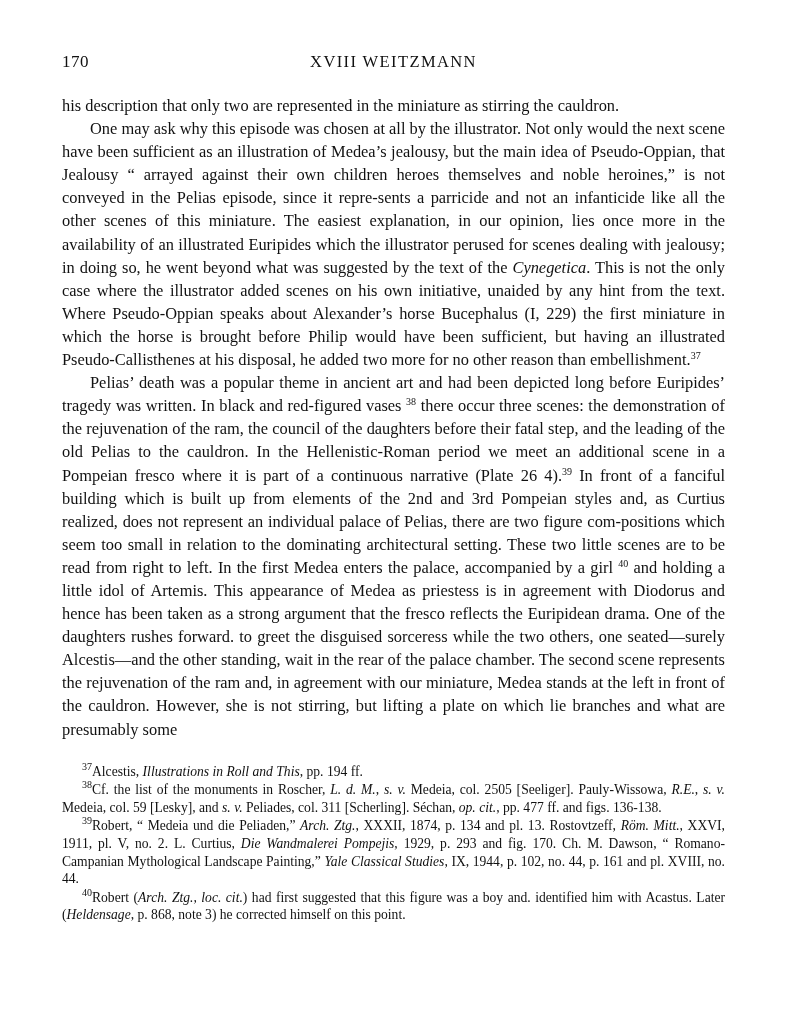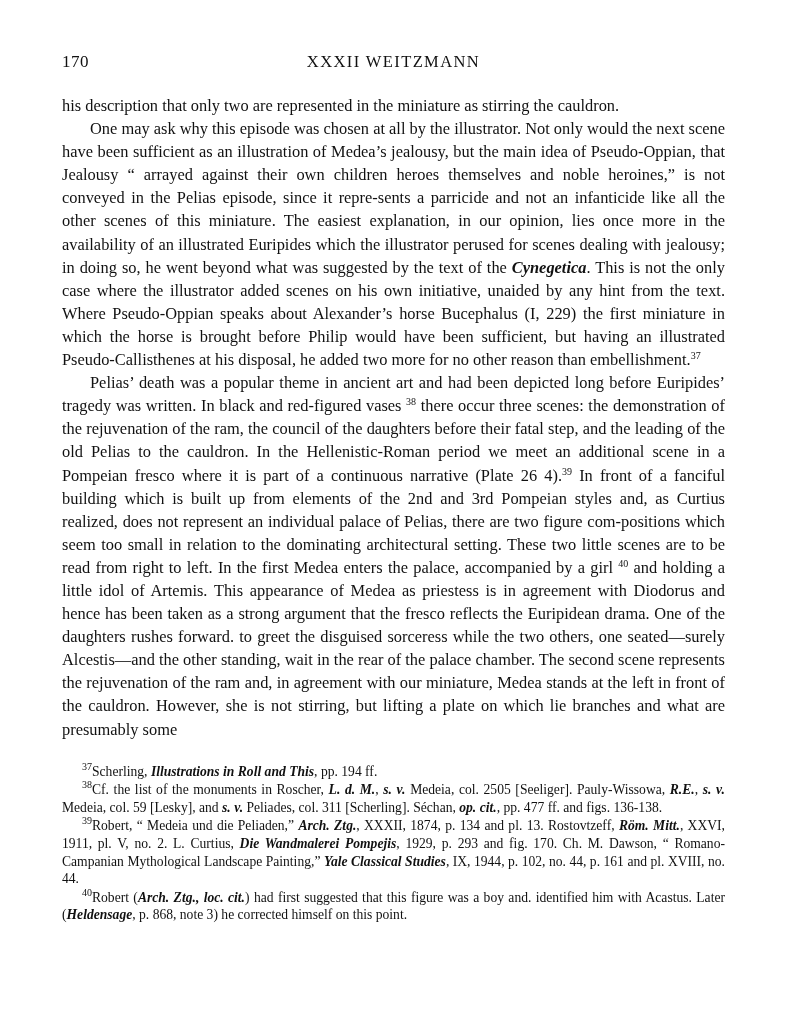--- a/index.html
+++ b/index.html
@@ -51,21 +51,20 @@
     hyphens: none;
   }
   .body-text p {
     margin: 0;
   }
   .body-text p.indent {
     text-indent: 28px;
   }
   .body-text i, .notes i {
     font-style: italic;
-    font-weight: bold;
   }
   sup {
     font-size: 10px;
     vertical-align: super;
     line-height: 0;
   }
   .notes {
     margin-top: 22px;
     font-size: 13.6px;
     line-height: 17.6px;
@@ -83,36 +82,36 @@
     line-height: 0;
   }
 </style>
 </head>
 <body>
 
 <div class="page">
 
   <div class="header">
     <div class="folio">170</div>
-    <div class="running-title">XXXII WEITZMANN</div>
+    <div class="running-title">XVIII WEITZMANN</div>
   </div>
 
   <div class="body-text">
 
     <p><span>his description that only two are represented in the miniature as stirring the cauldron.</span></p>
 
     <p class="indent"><span>One may ask why this episode was chosen at all by the illustrator.  Not only would the next scene have been sufficient as an illustration of Medea’s jealousy, but the main idea of Pseudo-Oppian, that Jealousy “ arrayed against their own children heroes themselves and noble heroines,” is not conveyed in the Pelias episode, since it repre-sents a parricide and not an infanticide like all the other scenes of this miniature.  The easiest explanation, in our opinion, lies once more in the availability of an illustrated Euripides which the illustrator perused for scenes dealing with jealousy; in doing so, he went beyond what was suggested by the text of the </span><i>Cynegetica</i><span>.  This is not the only case where the illustrator added scenes on his own initiative, unaided by any hint from the text.  Where Pseudo-Oppian speaks about Alexander’s horse Bucephalus (I, 229) the first miniature in which the horse is brought before Philip would have been sufficient, but having an illustrated Pseudo-Callisthenes at his disposal, he added two more for no other reason than embellishment.</span><sup>37</sup></p>
 
     <p class="indent"><span>Pelias’ death was a popular theme in ancient art and had been depicted long before Euripides’ tragedy was written.  In black and red-figured vases </span><sup>38</sup><span> there occur three scenes: the demonstration of the rejuvenation of the ram, the council of the daughters before their fatal step, and the leading of the old Pelias to the cauldron.  In the Hellenistic-Roman period we meet an additional scene in a Pompeian fresco where it is part of a continuous narrative (Plate 26 4).</span><sup>39</sup><span>  In front of a fanciful building which is built up from elements of the 2nd and 3rd Pompeian styles and, as Curtius realized, does not represent an individual palace of Pelias, there are two figure com-positions which seem too small in relation to the dominating architectural setting. These two little scenes are to be read from right to left.  In the first Medea enters the palace, accompanied by a girl </span><sup>40</sup><span> and holding a little idol of Artemis.  This appearance of Medea as priestess is in agreement with Diodorus and hence has been taken as a strong argument that the fresco reflects the Euripidean drama.  One of the daughters rushes forward. to greet the disguised sorceress while the two others, one seated—surely Alcestis—and the other standing, wait in the rear of the palace chamber.  The second scene represents the rejuvenation of the ram and, in agreement with our miniature, Medea stands at the left in front of the cauldron.  However, she is not stirring, but lifting a plate on which lie branches and what are presumably some</span></p>
 
   </div>
 
   <div class="notes">
 
-    <p class="ind"><span class="fnum">37</span><span>Scherling, </span><i>Illustrations in Roll and This</i><span>, pp. 194 ff.</span></p>
+    <p class="ind"><span class="fnum">37</span><span>Alcestis, </span><i>Illustrations in Roll and This</i><span>, pp. 194 ff.</span></p>
 
     <p class="ind"><span class="fnum">38</span><span>Cf. the list of the monuments in Roscher, </span><i>L. d. M.</i><span>, </span><i>s. v.</i><span> Medeia, col. 2505 [Seeliger].  Pauly-Wissowa, </span><i>R.E.</i><span>, </span><i>s. v.</i><span> Medeia, col. 59 [Lesky], and </span><i>s. v.</i><span> Peliades, col. 311 [Scherling].  Séchan, </span><i>op. cit.</i><span>, pp. 477 ff. and figs. 136-138.</span></p>
 
     <p class="ind"><span class="fnum">39</span><span>Robert, “ Medeia und die Peliaden,” </span><i>Arch. Ztg.</i><span>, XXXII, 1874, p. 134 and pl. 13.  Rostovtzeff, </span><i>Röm. Mitt.</i><span>, XXVI, 1911, pl. V, no. 2.  L. Curtius, </span><i>Die Wandmalerei Pompejis</i><span>, 1929, p. 293 and fig. 170.  Ch. M. Dawson, “ Romano-Campanian Mythological Landscape Painting,” </span><i>Yale Classical Studies</i><span>, IX, 1944, p. 102, no. 44, p. 161 and pl. XVIII, no. 44.</span></p>
 
     <p class="ind"><span class="fnum">40</span><span>Robert (</span><i>Arch. Ztg., loc. cit.</i><span>) had first suggested that this figure was a boy and. identified him with Acastus.  Later (</span><i>Heldensage</i><span>, p. 868, note 3) he corrected himself on this point.</span></p>
 
   </div>
 
 </div>

